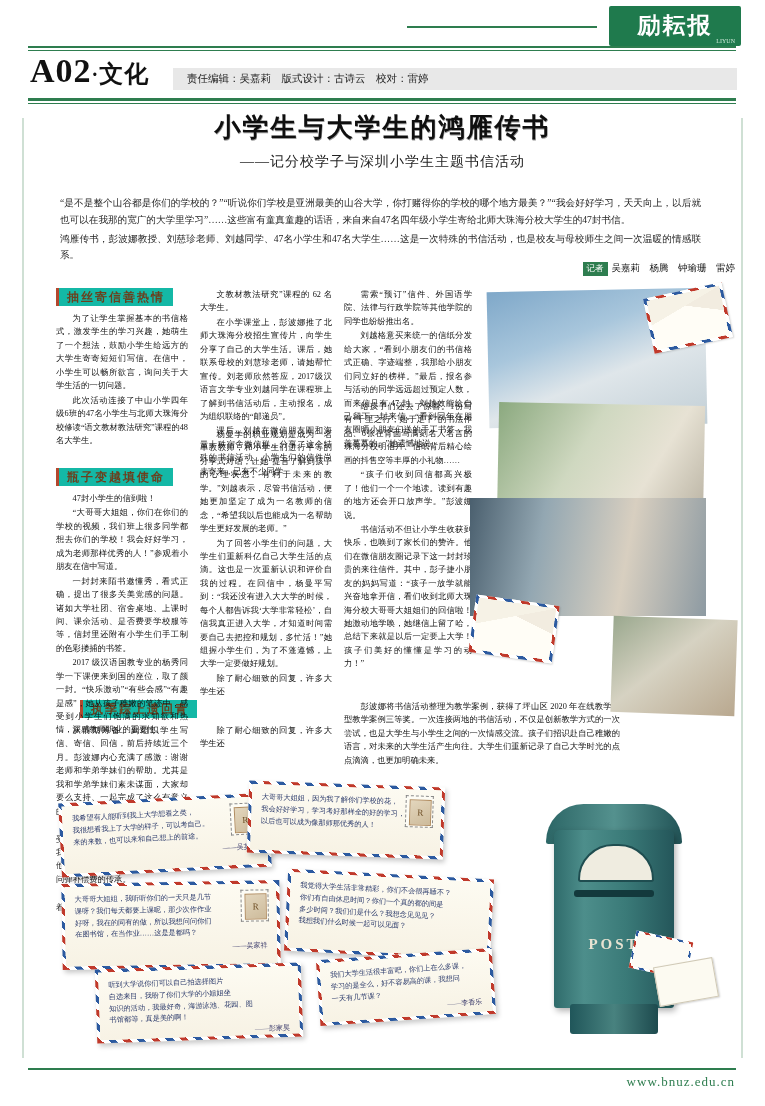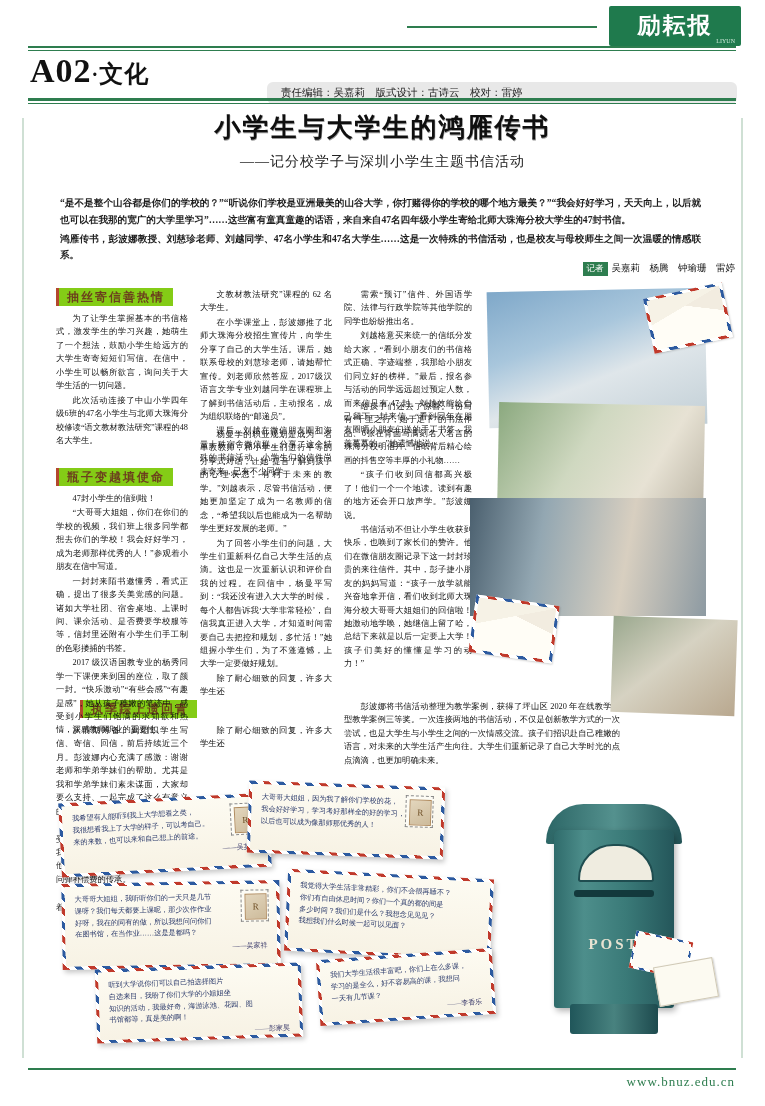--- a/index.html
+++ b/index.html
@@ -15,49 +15,49 @@
 
   
   .masthead{position:absolute;left:0;top:0;width:765px;height:110px;}
   .mast-rule-top{position:absolute;left:28px;top:46px;width:708px;height:2px;background:#2e7d4f;}
   .mast-rule-top2{position:absolute;left:28px;top:50px;width:708px;height:1px;background:#2e7d4f;}
   .pagenum{position:absolute;left:30px;top:52px;font-size:34px;font-weight:bold;letter-spacing:1px;color:#111;font-family:"Liberation Serif",serif;}
   .pagenum .dot{font-size:20px;vertical-align:middle;}
   .pagenum .cat{font-size:24px;}
   .mast-rule-bot{position:absolute;left:28px;top:98px;width:708px;height:3px;background:#2e7d4f;}
   .mast-rule-bot2{position:absolute;left:28px;top:103px;width:708px;height:1px;background:#2e7d4f;}
-  .staffbar{position:absolute;right:28px;top:82px;width:470px;height:22px;background:#e8e8e8;border-radius:6px;}
+  .staffbar{position:absolute;right:28px;top:68px;width:564px;height:22px;background:#e8e8e8;}
   .staffbar span{display:inline-block;font-size:10.5px;color:#222;line-height:22px;padding-left:14px;}
   .logo{position:absolute;right:24px;top:6px;width:132px;height:40px;background:#1f7a4d;border-radius:2px;}
   .logo .logo-text{color:#fff;font-size:23px;font-weight:bold;line-height:40px;text-align:center;letter-spacing:2px;font-family:"Liberation Serif",serif;}
   .logo .logo-sub{position:absolute;right:6px;bottom:2px;font-size:6px;color:#cfe8d8;}
   .green-dash{position:absolute;right:168px;top:26px;width:190px;height:2px;background:#2e7d4f;}
 
   
   .headline{position:absolute;left:0;top:110px;width:765px;text-align:center;}
   .headline h1{
     margin:0;font-size:26px;font-weight:bold;color:#0f0f0f;
     letter-spacing:2px;font-family:"Liberation Serif",serif;
     text-shadow:0.5px 0.5px 0 #999;
   }
   .subhead{margin-top:8px;font-size:14px;color:#222;letter-spacing:1px;}
 
   
   .lead{
     position:absolute;left:60px;top:195px;width:645px;
     font-size:9.6px;line-height:1.75;color:#1d1d1d;text-align:justify;
   }
-  .lead p{margin:0 4px 2px 0;text-indent:0;font-weight:bold;}
+  .lead p{margin:0 4px 2px 0;text-indent:0;}
   .byline{position:absolute;right:30px;top:262px;font-size:9.5px;color:#111;}
   .byline .tag{display:inline-block;background:#2e7d4f;color:#fff;padding:1px 4px;font-size:8.5px;margin-right:4px;}
 
   
   .sec-title{
     position:absolute;height:18px;line-height:18px;
-    background:#84cc16;color:#6b3f1d;font-size:12px;font-weight:bold;
+    background:#14b8a6;color:#6b3f1d;font-size:12px;font-weight:bold;
     padding:0 8px;letter-spacing:2px;border-left:3px solid #b4472e;
   }
 
   
   .col{position:absolute;font-size:8.3px;line-height:1.62;color:#111;text-align:justify;}
   .col p{margin:0 0 1px 0;text-indent:2em;}
 
   
   .photo{position:absolute;background:#d8d8d8;overflow:hidden;}
   .photo .ph-in{width:100%;height:100%;}

